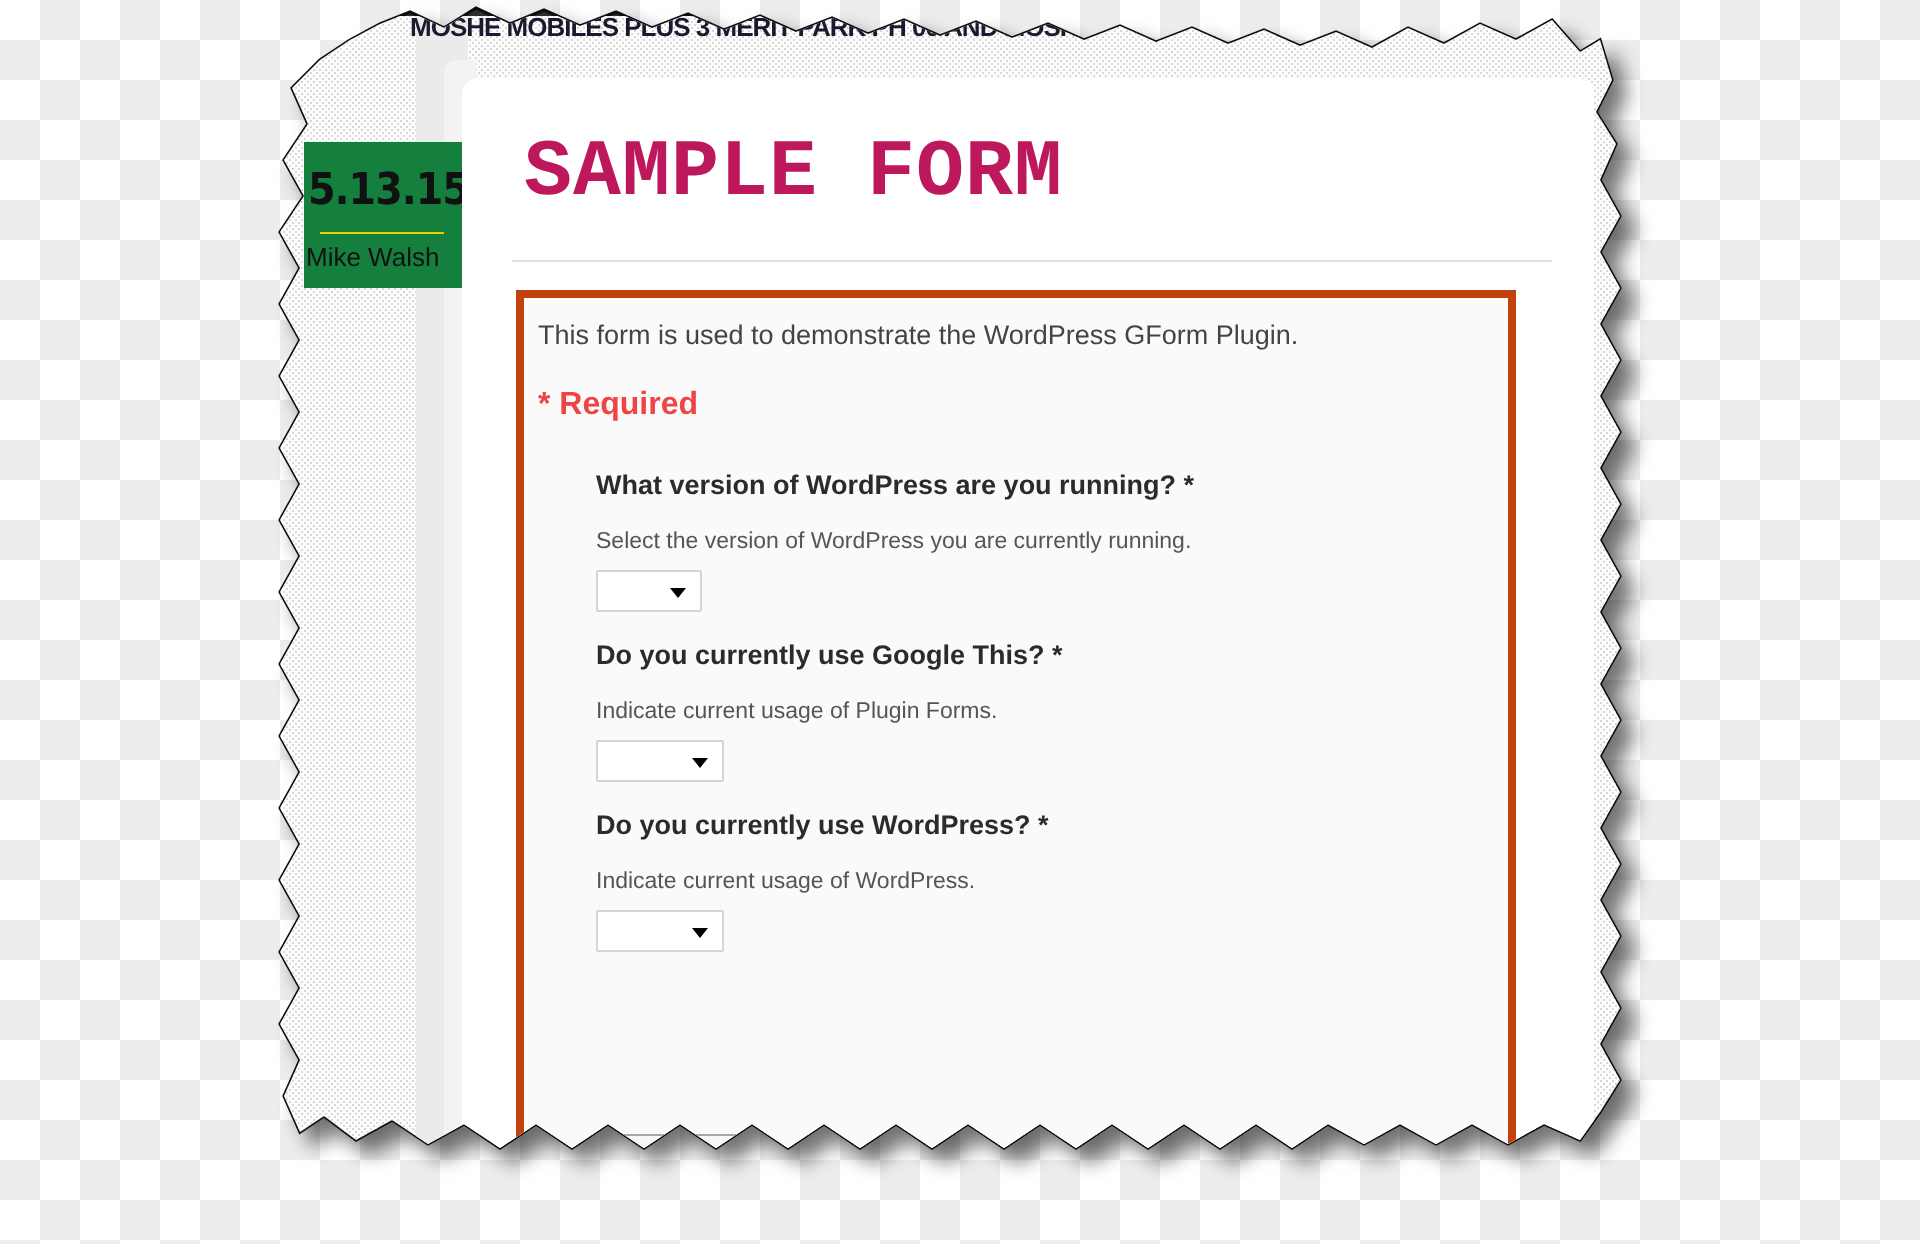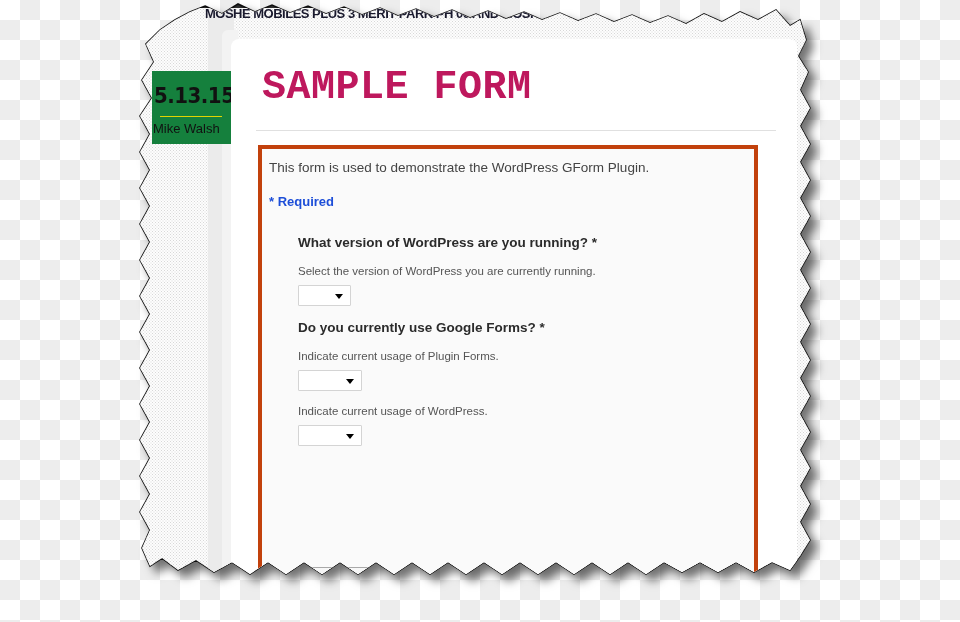--- a/index.html
+++ b/index.html
@@ -180,23 +180,23 @@
     left: 7px;
     top: 11px;
     font-size: 13.5px;
     color: #444;
     white-space: nowrap;
   }
   .gform-required {
     position: absolute;
     left: 7px;
     top: 45px;
-    font-size: 13px;
+    font-size: 16px;
     font-weight: bold;
-    color: #1d4ed8;
+    color: #ef4444;
     white-space: nowrap;
   }
 
   .questions {
     position: absolute;
     left: 36px;
     top: 84px;
     width: 450px;
   }
   .q-block { margin-bottom: 12px; }
@@ -317,28 +317,29 @@
 
           <div class="q-block">
             <div class="q-title">What version of WordPress are you running? *</div>
             <div class="q-help">Select the version of WordPress you are currently running.</div>
             <div class="q-select narrow">
               <span class="caret"></span>
             </div>
           </div>
 
           <div class="q-block">
-            <div class="q-title">Do you currently use Google Forms? *</div>
+            <div class="q-title">Do you currently use Google This? *</div>
             <div class="q-help">Indicate current usage of Plugin Forms.</div>
             <div class="q-select mid">
               <span class="caret"></span>
             </div>
           </div>
 
           <div class="q-block">
+            <div class="q-title">Do you currently use WordPress? *</div>
             <div class="q-help">Indicate current usage of WordPress.</div>
             <div class="q-select mid">
               <span class="caret"></span>
             </div>
           </div>
 
 
         </div>
 
         <div class="submit-row">

